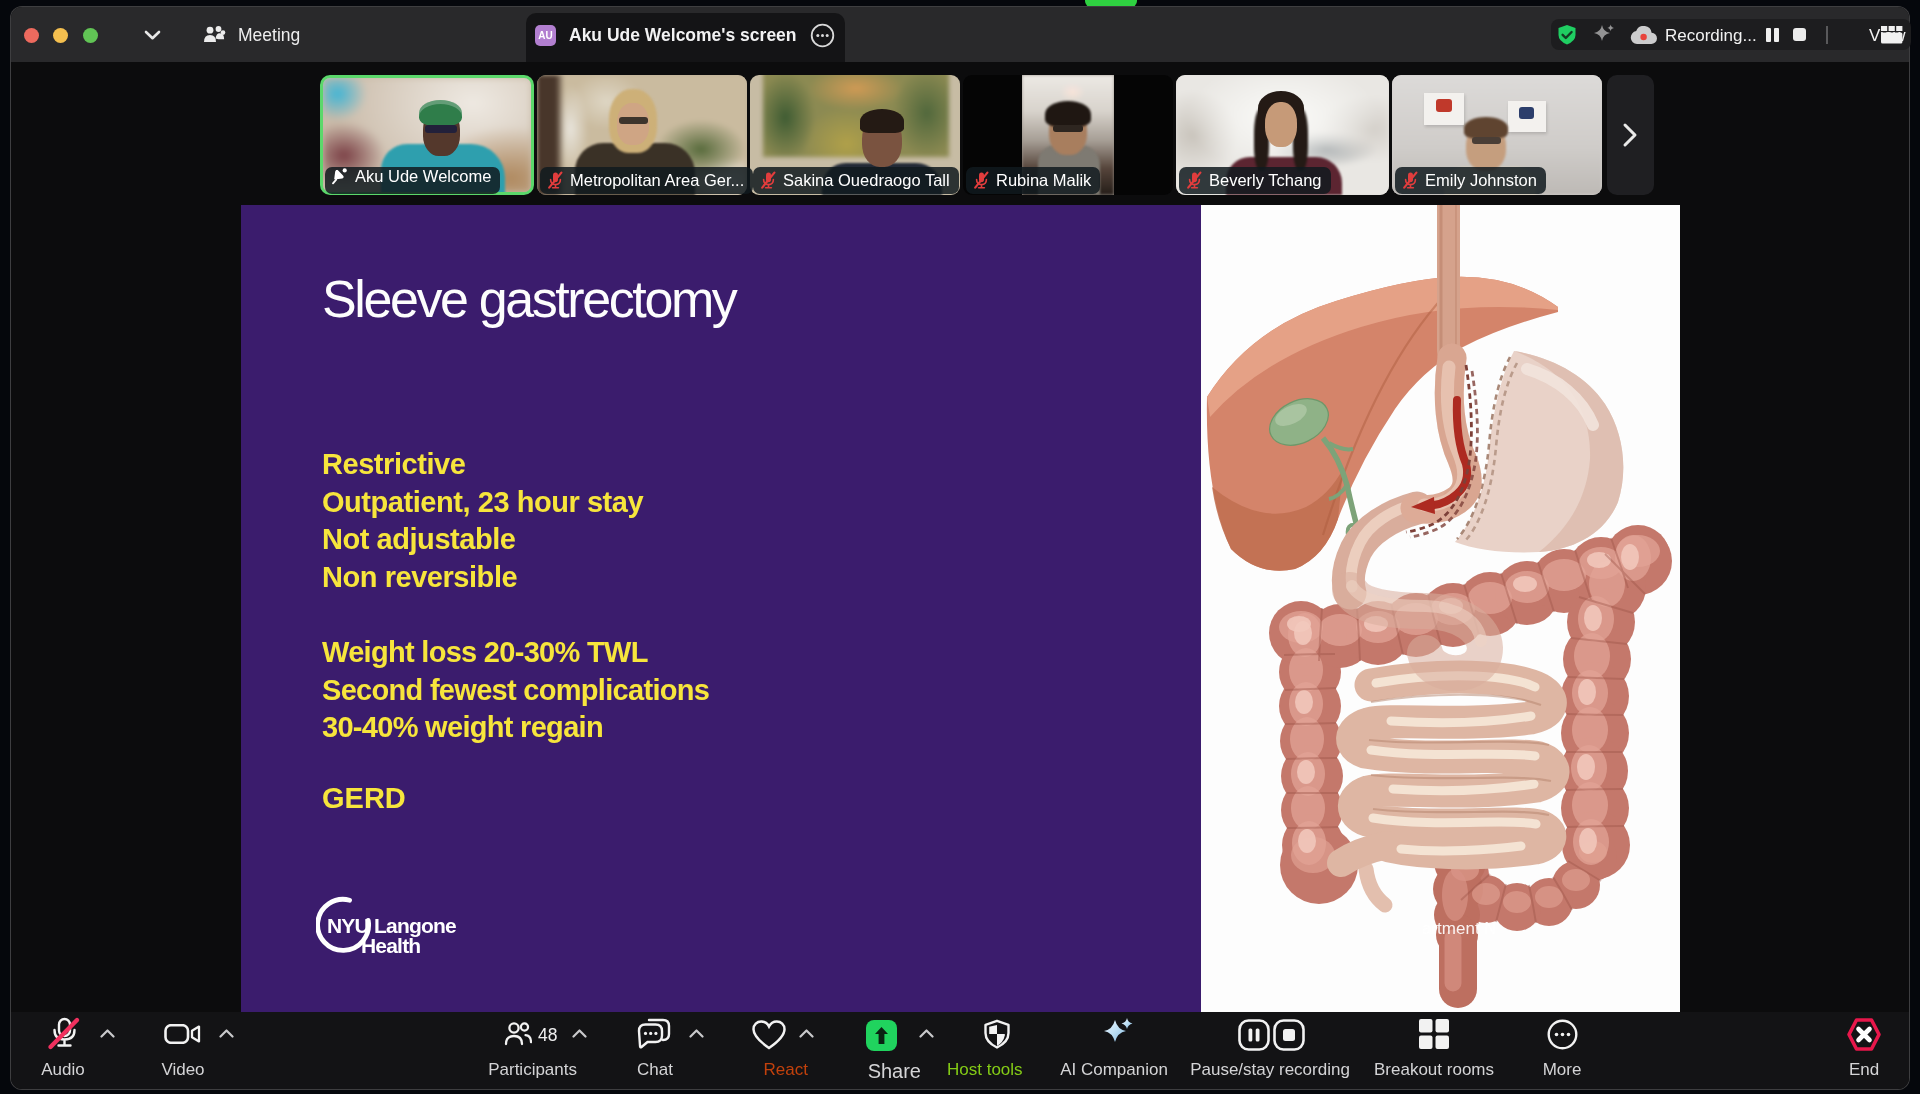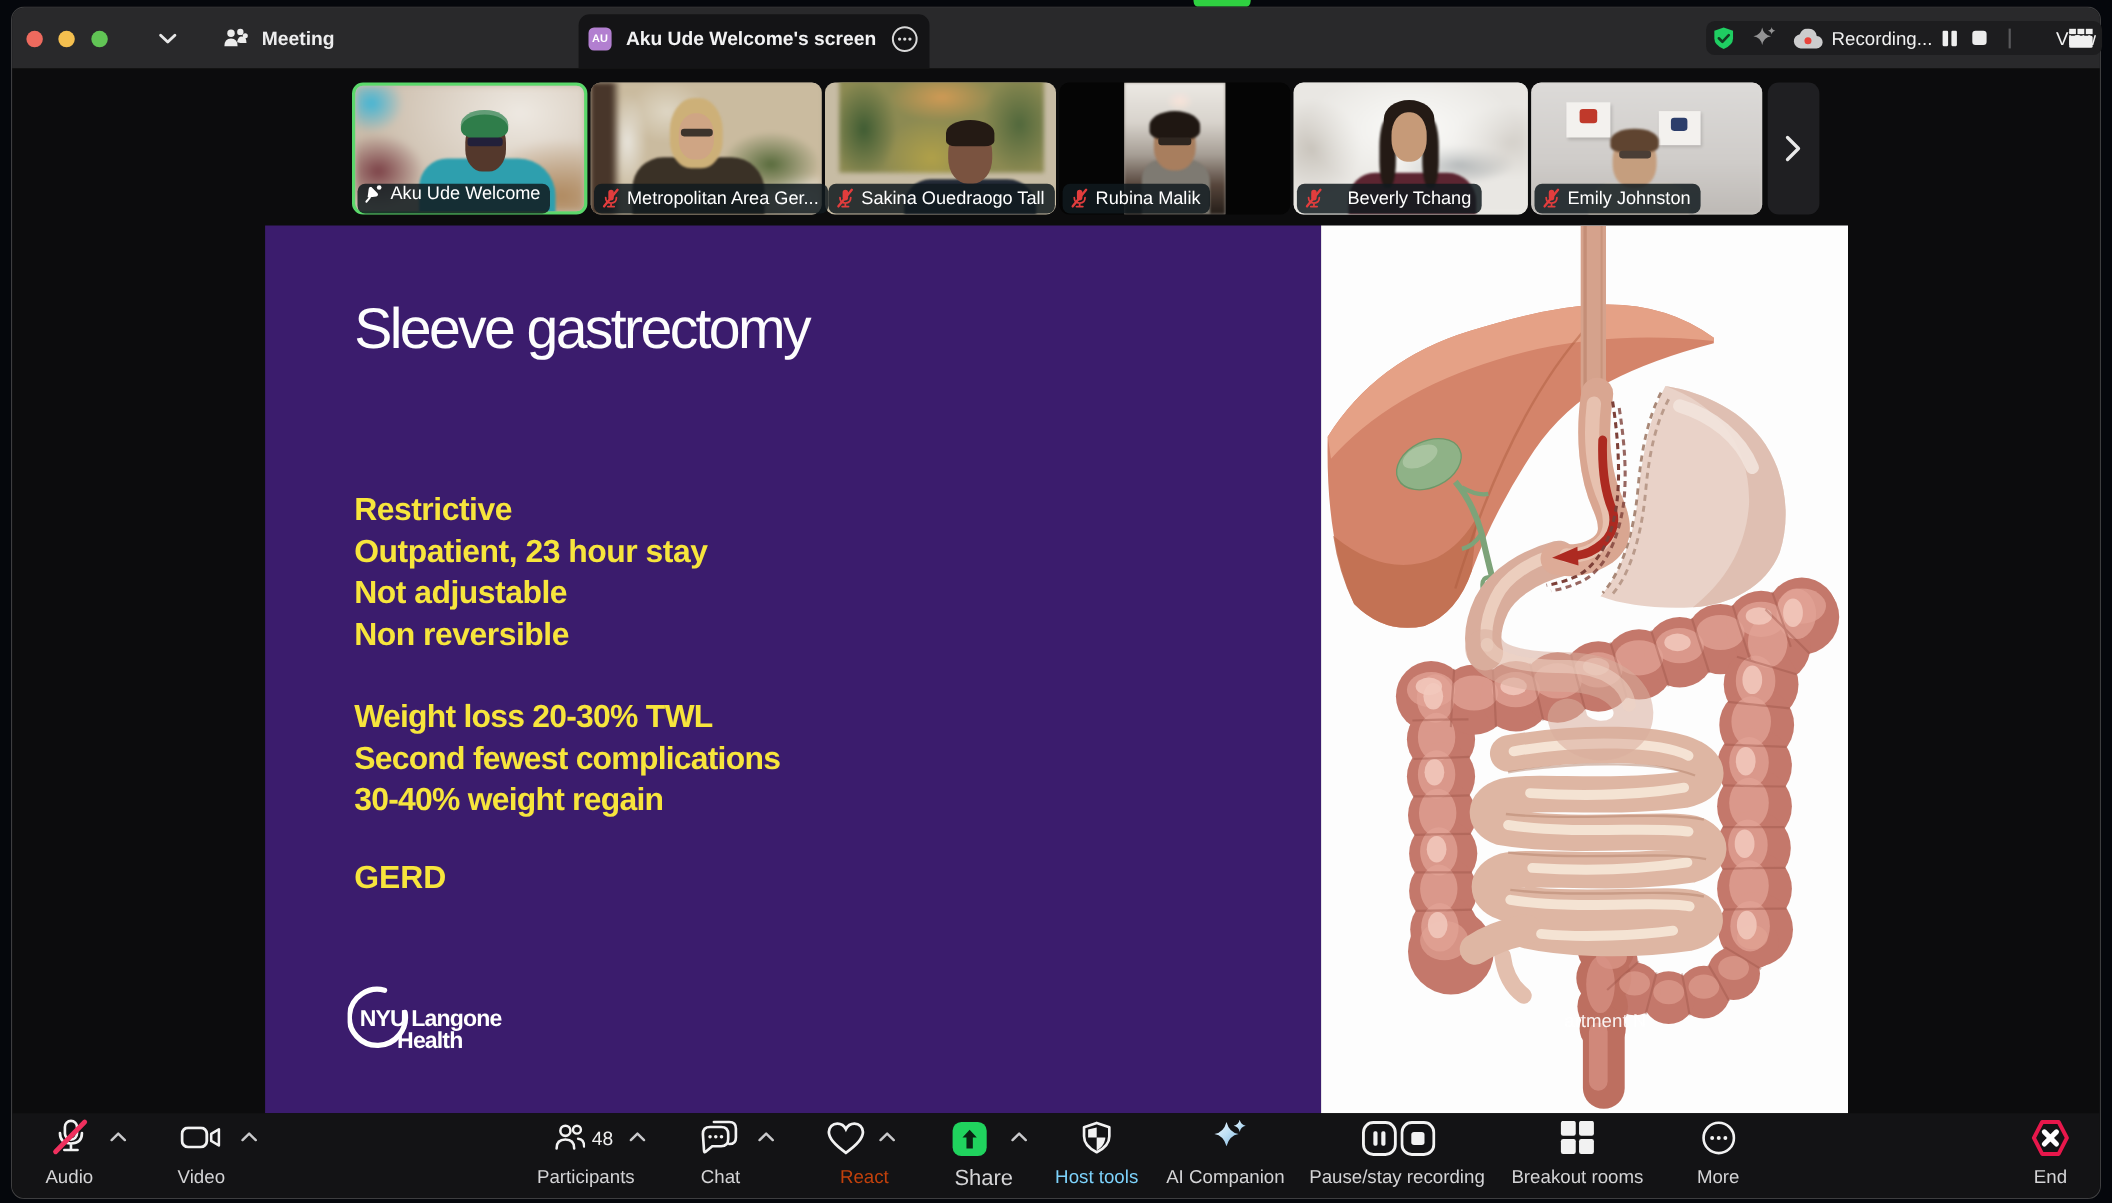--- a/index.html
+++ b/index.html
@@ -24,21 +24,21 @@
     <path d="M2 3 L8.5 9.2 L15 3" stroke="#e8e8e8" stroke-width="2.6" fill="none" stroke-linecap="round" stroke-linejoin="round"></path>
   </svg>
 
 <svg class="abs" style="left:203px;top:24px;" width="24" height="22" viewBox="0 0 24 22">
   <circle cx="7" cy="6.2" r="3.4" fill="#ececec"></circle>
   <circle cx="15.5" cy="5" r="2.9" fill="#ececec"></circle>
   <circle cx="20" cy="8.6" r="2.3" fill="#ececec"></circle>
   <path d="M1 18 q0 -7 6 -7 q6 0 6 7 z" fill="#ececec"></path>
   <path d="M12.5 14.5 q1 -5.8 4.6 -5.3 q4 0 4 6 l-5.5 0 z" fill="#ececec"></path>
 </svg>
-<div class="abs" style="left:238px;top:25px;font-size:17.5px;font-weight:bold;color:#ededee;">Meeting</div>
+<div class="abs" style="left:238px;top:25px;font-size:17.5px;font-weight:normal;color:#ededee;">Meeting</div>
 
 <div class="abs" style="left:526px;top:13px;width:319px;height:49px;background:#141416;border-radius:10px 10px 0 0;"></div>
 <div class="abs" style="left:535px;top:25px;width:21px;height:21px;background:#b27fd0;border-radius:5px;color:#fff;font-size:10px;font-weight:bold;text-align:center;line-height:21px;">AU</div>
 <div class="abs" style="left:569px;top:25px;font-size:17.5px;font-weight:bold;color:#f2f2f3;">Aku Ude Welcome's screen</div>
 <svg class="abs" style="left:810px;top:23px;" width="25" height="25" viewBox="0 0 25 25">
   <circle cx="12.5" cy="12.5" r="10.8" fill="none" stroke="#d8d8d8" stroke-width="1.8"></circle>
   <circle cx="7.8" cy="12.5" r="1.5" fill="#d8d8d8"></circle>
     <circle cx="12.5" cy="12.5" r="1.5" fill="#d8d8d8"></circle>
     <circle cx="17.2" cy="12.5" r="1.5" fill="#d8d8d8"></circle>
 </svg>
@@ -184,21 +184,21 @@
     <path d="M2.2 16.6 L14.4 1.6" stroke="#e23d3d" stroke-width="2.2" stroke-linecap="round"></path>
   </svg>
   <span style="font-size:16.5px;color:#fff;">Rubina Malik</span>
 </div>
 <div class="abs" style="left:1179px;top:167px;height:27px;background:rgba(17,26,31,0.85);border-radius:7px;display:flex;align-items:center;padding:0 9px 0 7px;">
   <svg width="17" height="19" viewBox="0 0 17 19" style="margin-right:6px;">
     <path d="M6 4.2 q0 -2.6 2.5 -2.6 q2.5 0 2.5 2.6 v4.4 q0 2.6 -2.5 2.6 q-2.5 0 -2.5 -2.6 z" fill="#e23d3d"></path>
     <path d="M3.6 8.6 q0 5 4.9 5 q4.9 0 4.9 -5 M8.5 13.6 v3 M5.6 16.8 h5.8" stroke="#e23d3d" stroke-width="1.6" fill="none" stroke-linecap="round"></path>
     <path d="M2.2 16.6 L14.4 1.6" stroke="#e23d3d" stroke-width="2.2" stroke-linecap="round"></path>
   </svg>
-  <span style="font-size:16.5px;color:#fff;margin-left:16px;">Beverly Tchang</span>
+  <span style="font-size:16.5px;color:#fff;">Beverly Tchang</span>
 </div>
 <div class="abs" style="left:1395px;top:167px;height:27px;background:rgba(17,26,31,0.85);border-radius:7px;display:flex;align-items:center;padding:0 9px 0 7px;">
   <svg width="17" height="19" viewBox="0 0 17 19" style="margin-right:6px;">
     <path d="M6 4.2 q0 -2.6 2.5 -2.6 q2.5 0 2.5 2.6 v4.4 q0 2.6 -2.5 2.6 q-2.5 0 -2.5 -2.6 z" fill="#e23d3d"></path>
     <path d="M3.6 8.6 q0 5 4.9 5 q4.9 0 4.9 -5 M8.5 13.6 v3 M5.6 16.8 h5.8" stroke="#e23d3d" stroke-width="1.6" fill="none" stroke-linecap="round"></path>
     <path d="M2.2 16.6 L14.4 1.6" stroke="#e23d3d" stroke-width="2.2" stroke-linecap="round"></path>
   </svg>
   <span style="font-size:16.5px;color:#fff;">Emily Johnston</span>
 </div>
 
@@ -478,21 +478,21 @@
 <div class="abs" style="left:841px;top:1060px;width:80px;text-align:right;font-size:20px;color:#d4d4d6;">Share</div>
 <svg class="abs" style="left:919px;top:1029px;" width="15" height="9" viewBox="0 0 15 9">
     <path d="M1.5 7.5 L7.5 1.5 L13.5 7.5" stroke="#c9c9cb" stroke-width="2.2" fill="none" stroke-linecap="round" stroke-linejoin="round"></path>
   </svg>
 
 <svg class="abs" style="left:983px;top:1019px;" width="28" height="31" viewBox="0 0 28 31">
   <path d="M14 1.8 L25.5 5.8 V14 q0 9 -11.5 14.5 q-11.5 -5.5 -11.5 -14.5 V5.8 Z" fill="none" stroke="#f2f2f2" stroke-width="2.4" stroke-linejoin="round"></path>
   <path d="M6.2 7.8 L14 5.9 V15 H6.2 Z" fill="#f2f2f2"></path>
   <path d="M14 15 H21.8 V16.4 Q20.3 23.4 14 26.9 Z" fill="#f2f2f2"></path>
 </svg>
-<div class="abs" style="left:947px;top:1060px;width:100px;text-align:center;font-size:17px;color:#7dd3fc;">Host tools</div>
+<div class="abs" style="left:947px;top:1060px;width:100px;font-size:17px;color:#84cc16;">Host tools</div>
 
 <svg class="abs" style="left:1100px;top:1016px;" width="36" height="36" viewBox="0 0 36 36">
   <defs>
       <linearGradient id="aig" x1="0" y1="0" x2="1" y2="1">
         <stop offset="0" stop-color="#eef6ff"></stop>
         <stop offset="0.5" stop-color="#bfe0f5"></stop>
         <stop offset="1" stop-color="#7fb5de"></stop>
       </linearGradient>
     </defs>
   <path d="M15 4 q2.5 9.5 11 11 q-8.5 1.5 -11 11 q-2.5 -9.5 -11 -11 q8.5 -1.5 11 -11 Z" fill="url(#aig)"></path>

